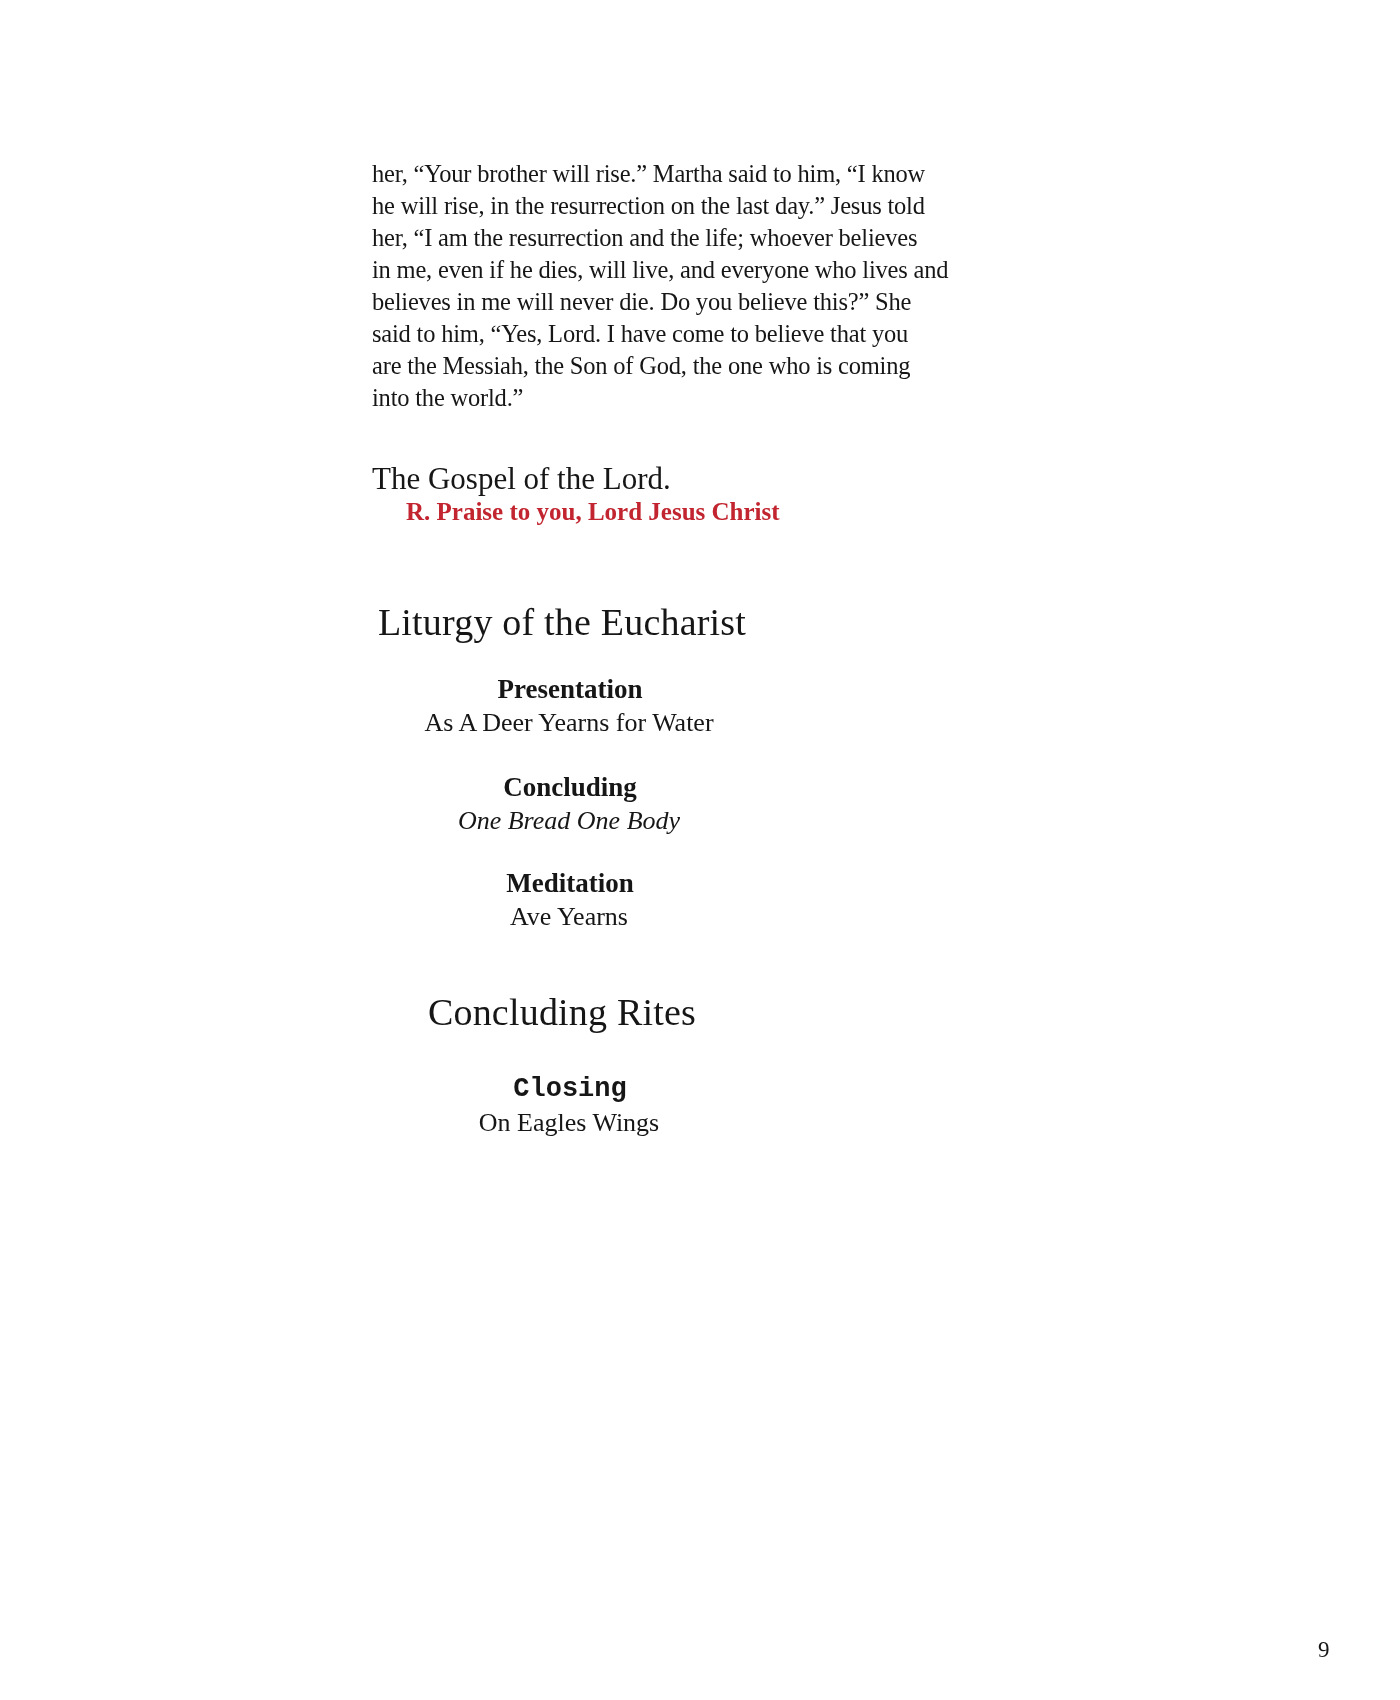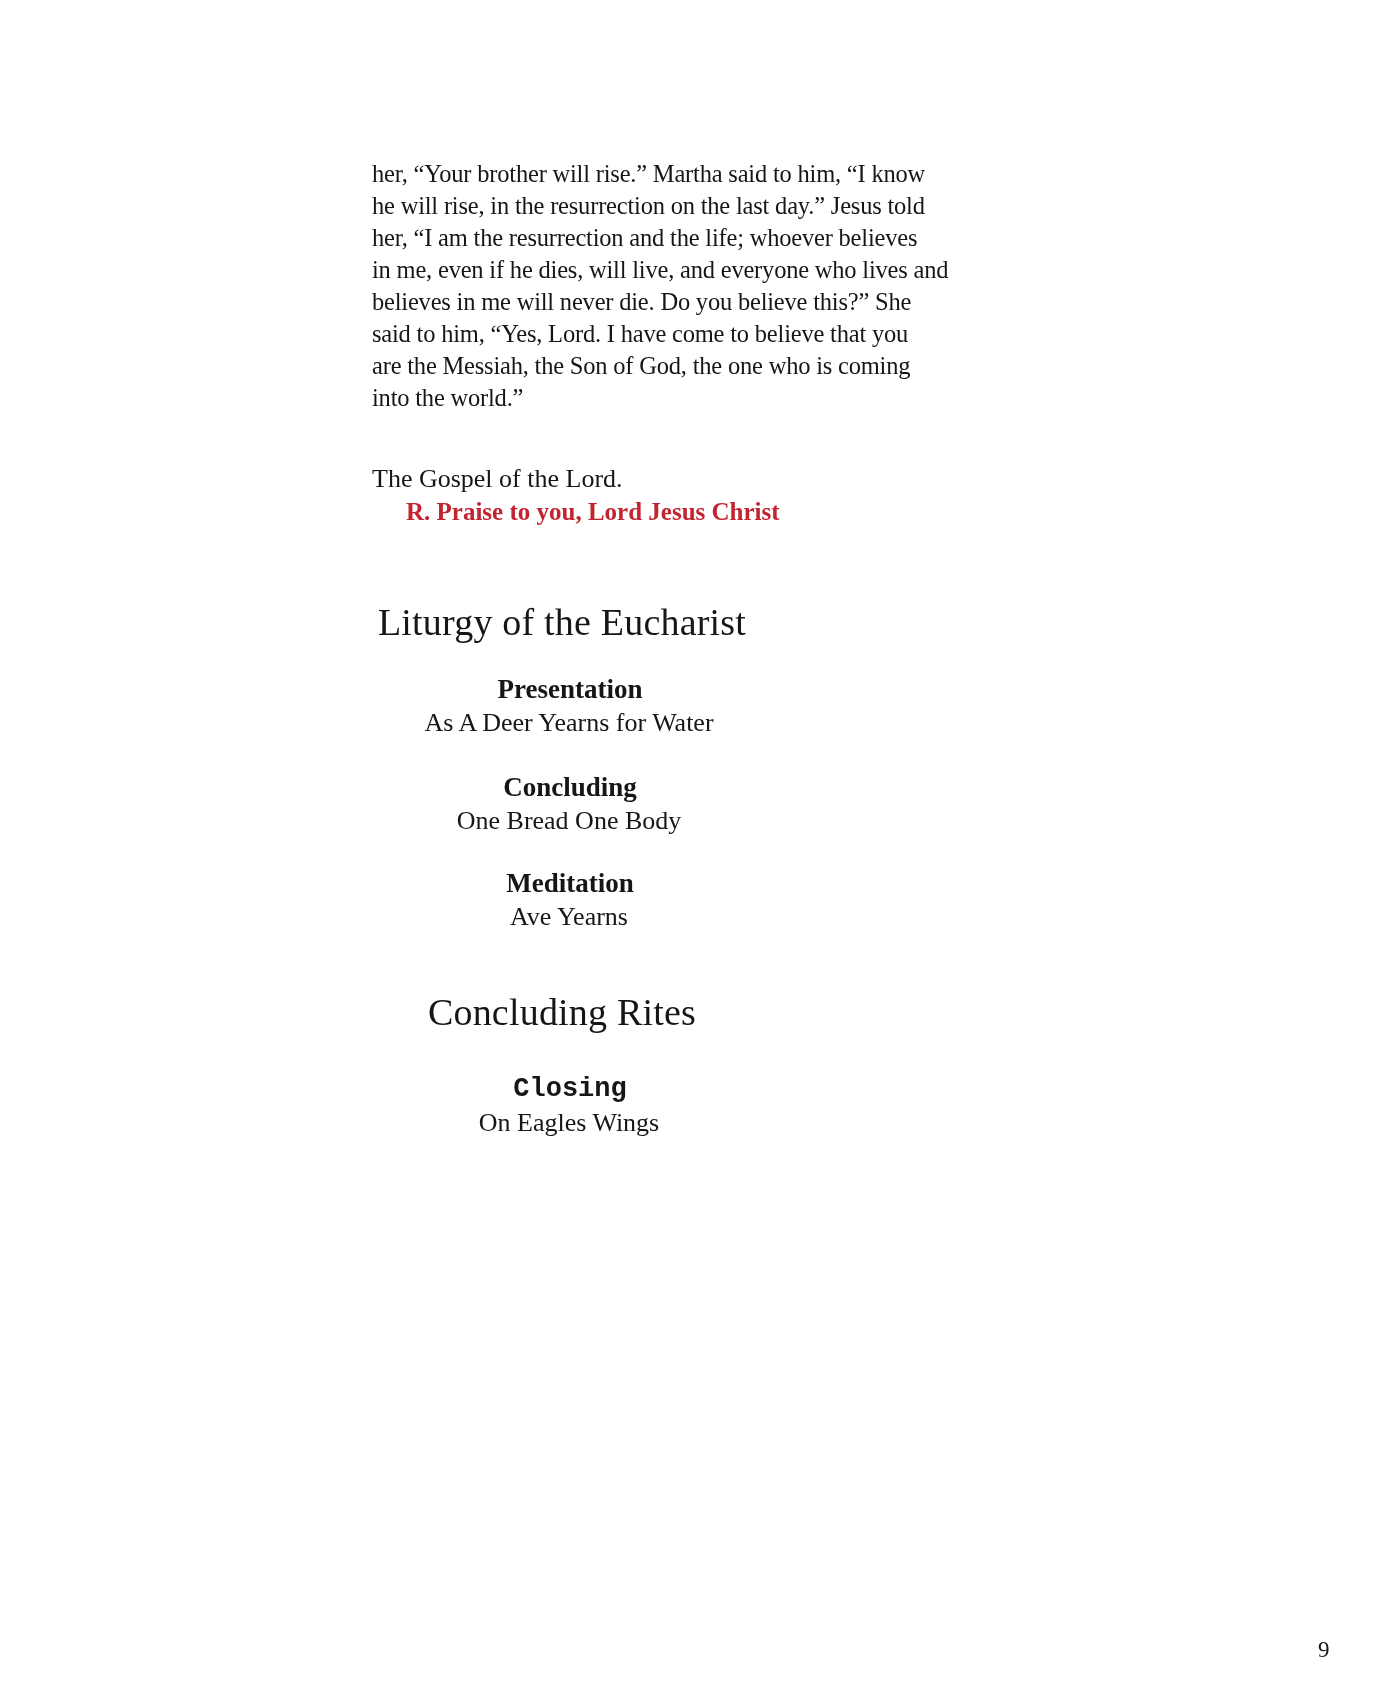--- a/index.html
+++ b/index.html
@@ -19,21 +19,21 @@
     top: 158px;
     font-size: 24.5px;
     line-height: 32px;
     letter-spacing: -0.2px;
     white-space: pre-line;
   }
   .gospel-acclamation {
     position: absolute;
     left: 372px;
     top: 463px;
-    font-size: 26px;
+    font-size: 31px;
     line-height: 32px;
   }
   .gospel-response {
     position: absolute;
     left: 406px;
     top: 496px;
     font-size: 25px;
     line-height: 32px;
     font-weight: bold;
   }
@@ -62,21 +62,21 @@
     position: absolute;
     left: 0;
     width: 1138px;
     text-align: center;
     font-size: 26px;
     line-height: 34px;
   }
   .label-presentation { top: 672px; }
   .song-presentation  { top: 706px; }
   .label-communion    { top: 770px; }
-  .song-communion     { top: 804px; }
+  .song-communion     { top: 804px; font-style: italic; }
   .label-meditation   { top: 866px; }
   .song-meditation    { top: 900px; }
   .label-closing      { top: 1072px; font-family: Liberation Mono, monospace; }
   .song-closing       { top: 1106px; }
   .page-number {
     position: absolute;
     left: 1318px;
     top: 1636px;
     font-size: 23px;
     line-height: 28px;

